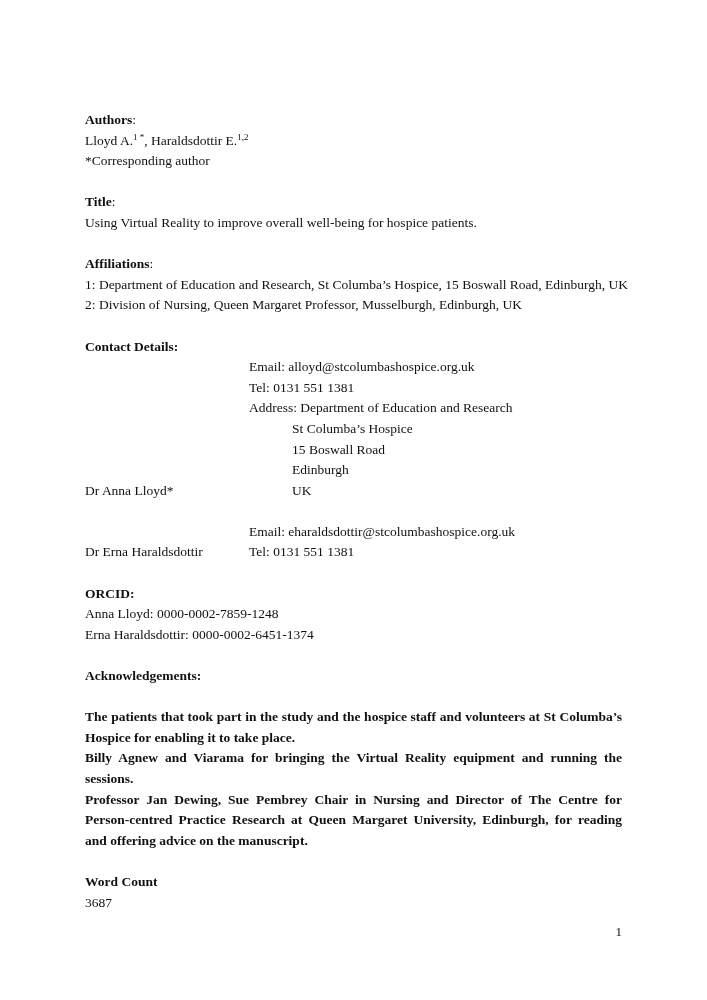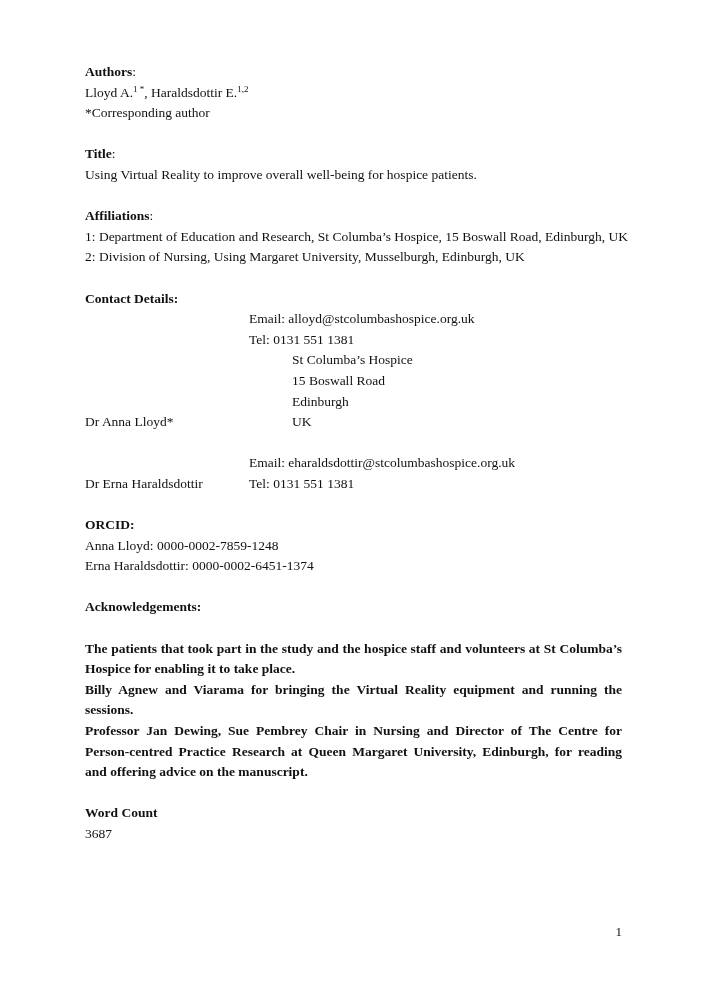--- a/index.html
+++ b/index.html
@@ -2,21 +2,21 @@
 <html><head>
 <meta charset="utf-8">
 <style>
   html, body { margin: 0; padding: 0; background: #ffffff; }
   .page {
     position: relative;
     width: 707px;
     height: 1000px;
     background: #ffffff;
     box-sizing: border-box;
-    padding: 62px 85px 0 85px;
+    padding: 110px 85px 0 85px;
     font-family: "Liberation Serif", "DejaVu Serif", serif;
     font-size: 13.5px;
     line-height: 20.6px;
     color: #111111;
   }
   .line { white-space: nowrap; }
   .b { font-weight: bold; }
   .gap { height: 20.6px; }
   sup {
     font-size: 9px;
@@ -49,30 +49,31 @@
 
   <div class="gap"></div>
 
   <div class="line"><span class="b">Title</span><span>:</span></div>
   <div class="line">Using Virtual Reality to improve overall well-being for hospice patients.</div>
 
   <div class="gap"></div>
 
   <div class="line"><span class="b">Affiliations</span><span>:</span></div>
   <div class="line">1: Department of Education and Research, St Columba’s Hospice, 15 Boswall Road, Edinburgh, UK</div>
-  <div class="line">2: Division of Nursing, Using Margaret University, Musselburgh, Edinburgh, UK</div>
+  <div class="line">2: Division of Nursing, Queen Margaret Professor, Musselburgh, Edinburgh, UK</div>
 
   <div class="gap"></div>
 
   <div class="line b">Contact Details:</div>
   <div class="contact-row">
     <div class="col-label">Dr Anna Lloyd*</div>
     <div class="col-value">
       <div>Email: alloyd@stcolumbashospice.org.uk</div>
       <div>Tel: 0131 551 1381</div>
+      <div>Address: Department of Education and Research</div>
       <div class="sub">St Columba’s Hospice</div>
       <div class="sub">15 Boswall Road</div>
       <div class="sub">Edinburgh</div>
       <div class="sub">UK</div>
     </div>
   </div>
 
   <div class="gap"></div>
 
   <div class="contact-row">

